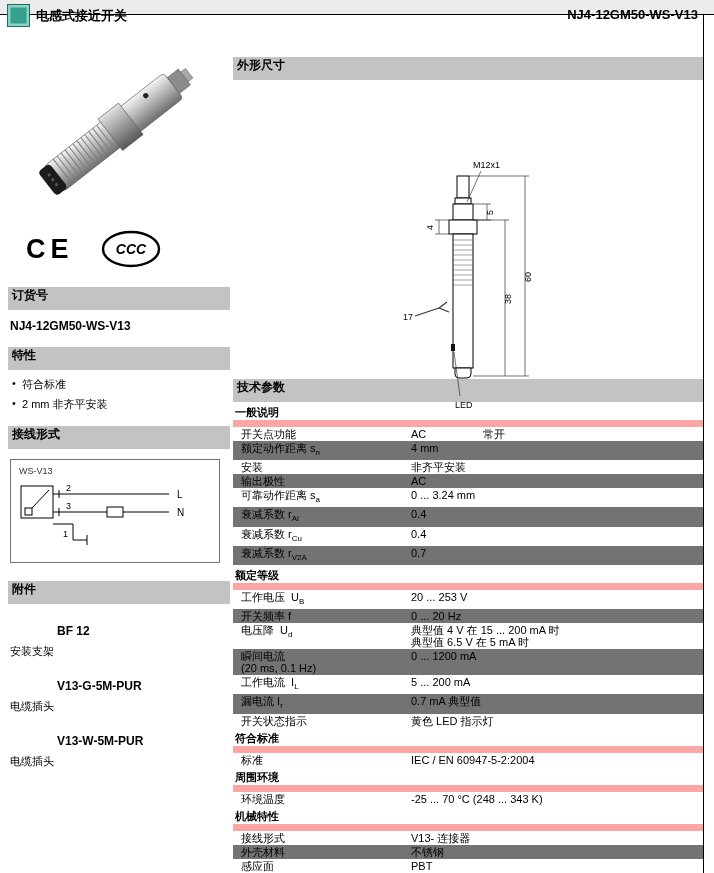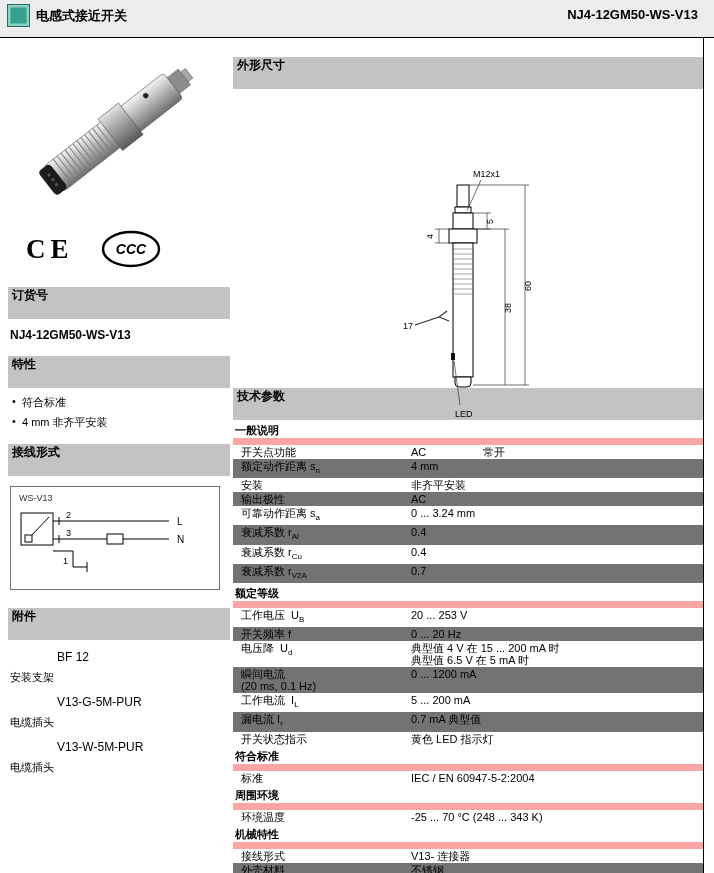--- a/index.html
+++ b/index.html
@@ -1,39 +1,39 @@
 <!DOCTYPE html>
 <html><head>
 <meta charset="utf-8">
 <style>
   html,body{margin:0;padding:0;background:#fff;}
   body{font-family:"Liberation Sans","DejaVu Sans",sans-serif;color:#000;}
   .page{position:relative;width:714px;height:873px;background:#fff;overflow:hidden;}
   .page-right-border{position:absolute;left:703px;top:0;width:1px;height:873px;background:#000;}
 
   
-  .hdr{position:absolute;left:0;top:0;width:714px;height:38px;background:#ececec;border-bottom:1.5px solid #000;box-sizing:border-box;padding-left:40px;}
+  .hdr{position:absolute;left:0;top:0;width:714px;height:15px;background:#ececec;border-bottom:1.5px solid #000;box-sizing:border-box;padding-left:40px;}
   .hdr-icon{position:absolute;left:7px;top:4px;width:21px;height:21px;background:#35a08c;border:1px solid #1f6e60;box-shadow:inset 0 0 0 2.5px #8ed0c2;}
   .hdr-title{position:absolute;left:36px;top:7px;font-size:13px;font-weight:bold;}
   .hdr-part{position:absolute;right:16px;top:7px;font-size:13px;font-weight:bold;}
 
-  .bar{background:#c3c3c3;font-weight:bold;font-size:12px;line-height:16px;height:32px;padding-left:4px;}
+  .bar{background:#c3c3c3;font-weight:bold;font-size:12px;line-height:16px;height:23px;padding-left:4px;}
 
   
   .left-col{position:absolute;left:8px;top:40px;width:222px;}
   .photo-wrap{width:222px;height:175px;}
   .marks{display:flex;align-items:center;gap:26px;margin:14px 0 18px 18px;height:40px;}
-  .ce-mark{font-size:27px;font-weight:bold;letter-spacing:5px;font-family:Liberation Serif, serif;}
+  .ce-mark{font-size:27px;font-weight:bold;letter-spacing:5px;font-family:Liberation Sans, sans-serif;}
   .order-number{font-size:12px;font-weight:bold;margin:9px 0 14px 2px;}
   .feature-list{margin:7px 0 14px 2px;padding:0;list-style:none;font-size:11px;}
   .feature-list li{margin-bottom:5px;padding-left:12px;position:relative;}
   .feature-list li:before{content:"•";position:absolute;left:2px;}
   .wiring-box{border:1px solid #737373;width:208px;height:102px;margin:10px 0 18px 2px;position:relative;}
   .wiring-label{position:absolute;left:8px;top:6px;font-size:9px;color:#333;}
-  .acc-model{font-size:12px;font-weight:normal;margin:10px 0 0 2px;padding-left:47px;}
+  .acc-model{font-size:12px;font-weight:bold;margin:20px 0 0 2px;padding-left:47px;}
   .acc-desc{font-size:11px;margin:6px 0 4px 2px;}
 
   
   .right-col{position:absolute;left:233px;top:57px;width:470px;}
   .dims-area{height:299px;position:relative;}
   .dims-svg{position:absolute;left:130px;top:78px;}
 
   
   .spec-sec{font-weight:bold;font-size:11px;line-height:13px;border-bottom:7px solid #fca5a5;padding:2px 0 1px 2px;margin-top:2px;}
   .spec-row{display:flex;font-size:11px;line-height:12px;padding:1px 0;}
@@ -108,21 +108,21 @@
         <text x="31" y="25" text-anchor="middle" font-size="14" font-weight="bold" font-style="italic">CCC</text>
       </svg>
     </div>
 
     <div class="bar">订货号</div>
     <div class="order-number">NJ4-12GM50-WS-V13</div>
 
     <div class="bar">特性</div>
     <ul class="feature-list">
       <li>符合标准</li>
-      <li>4 mm 非齐平安装</li>
+      <li>2 mm 非齐平安装</li>
     </ul>
 
     <div class="bar">接线形式</div>
     <div class="wiring-box">
       <span class="wiring-label">WS-V13</span>
       <svg width="206" height="82" viewBox="0 0 206 82" style="position:absolute;left:0;top:18px;">
         <g stroke="#000" stroke-width="1" fill="none">
           <rect x="10" y="8" width="32" height="32"></rect>
           <rect x="14" y="30" width="7" height="7"></rect>
           <line x1="21" y1="30" x2="38" y2="12"></line>

